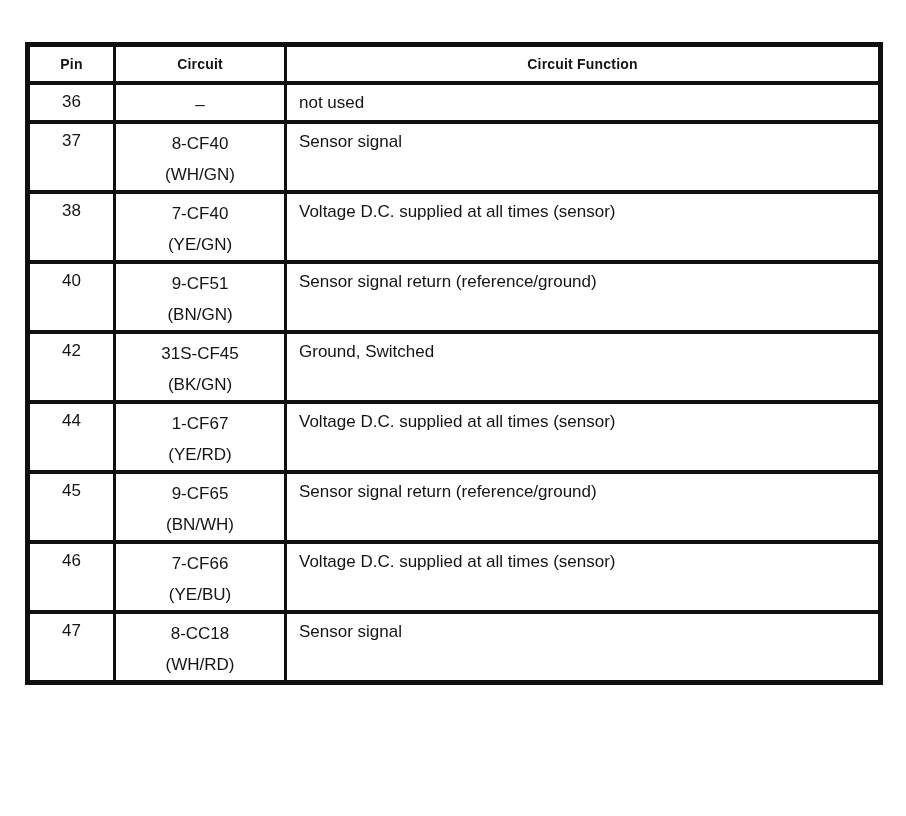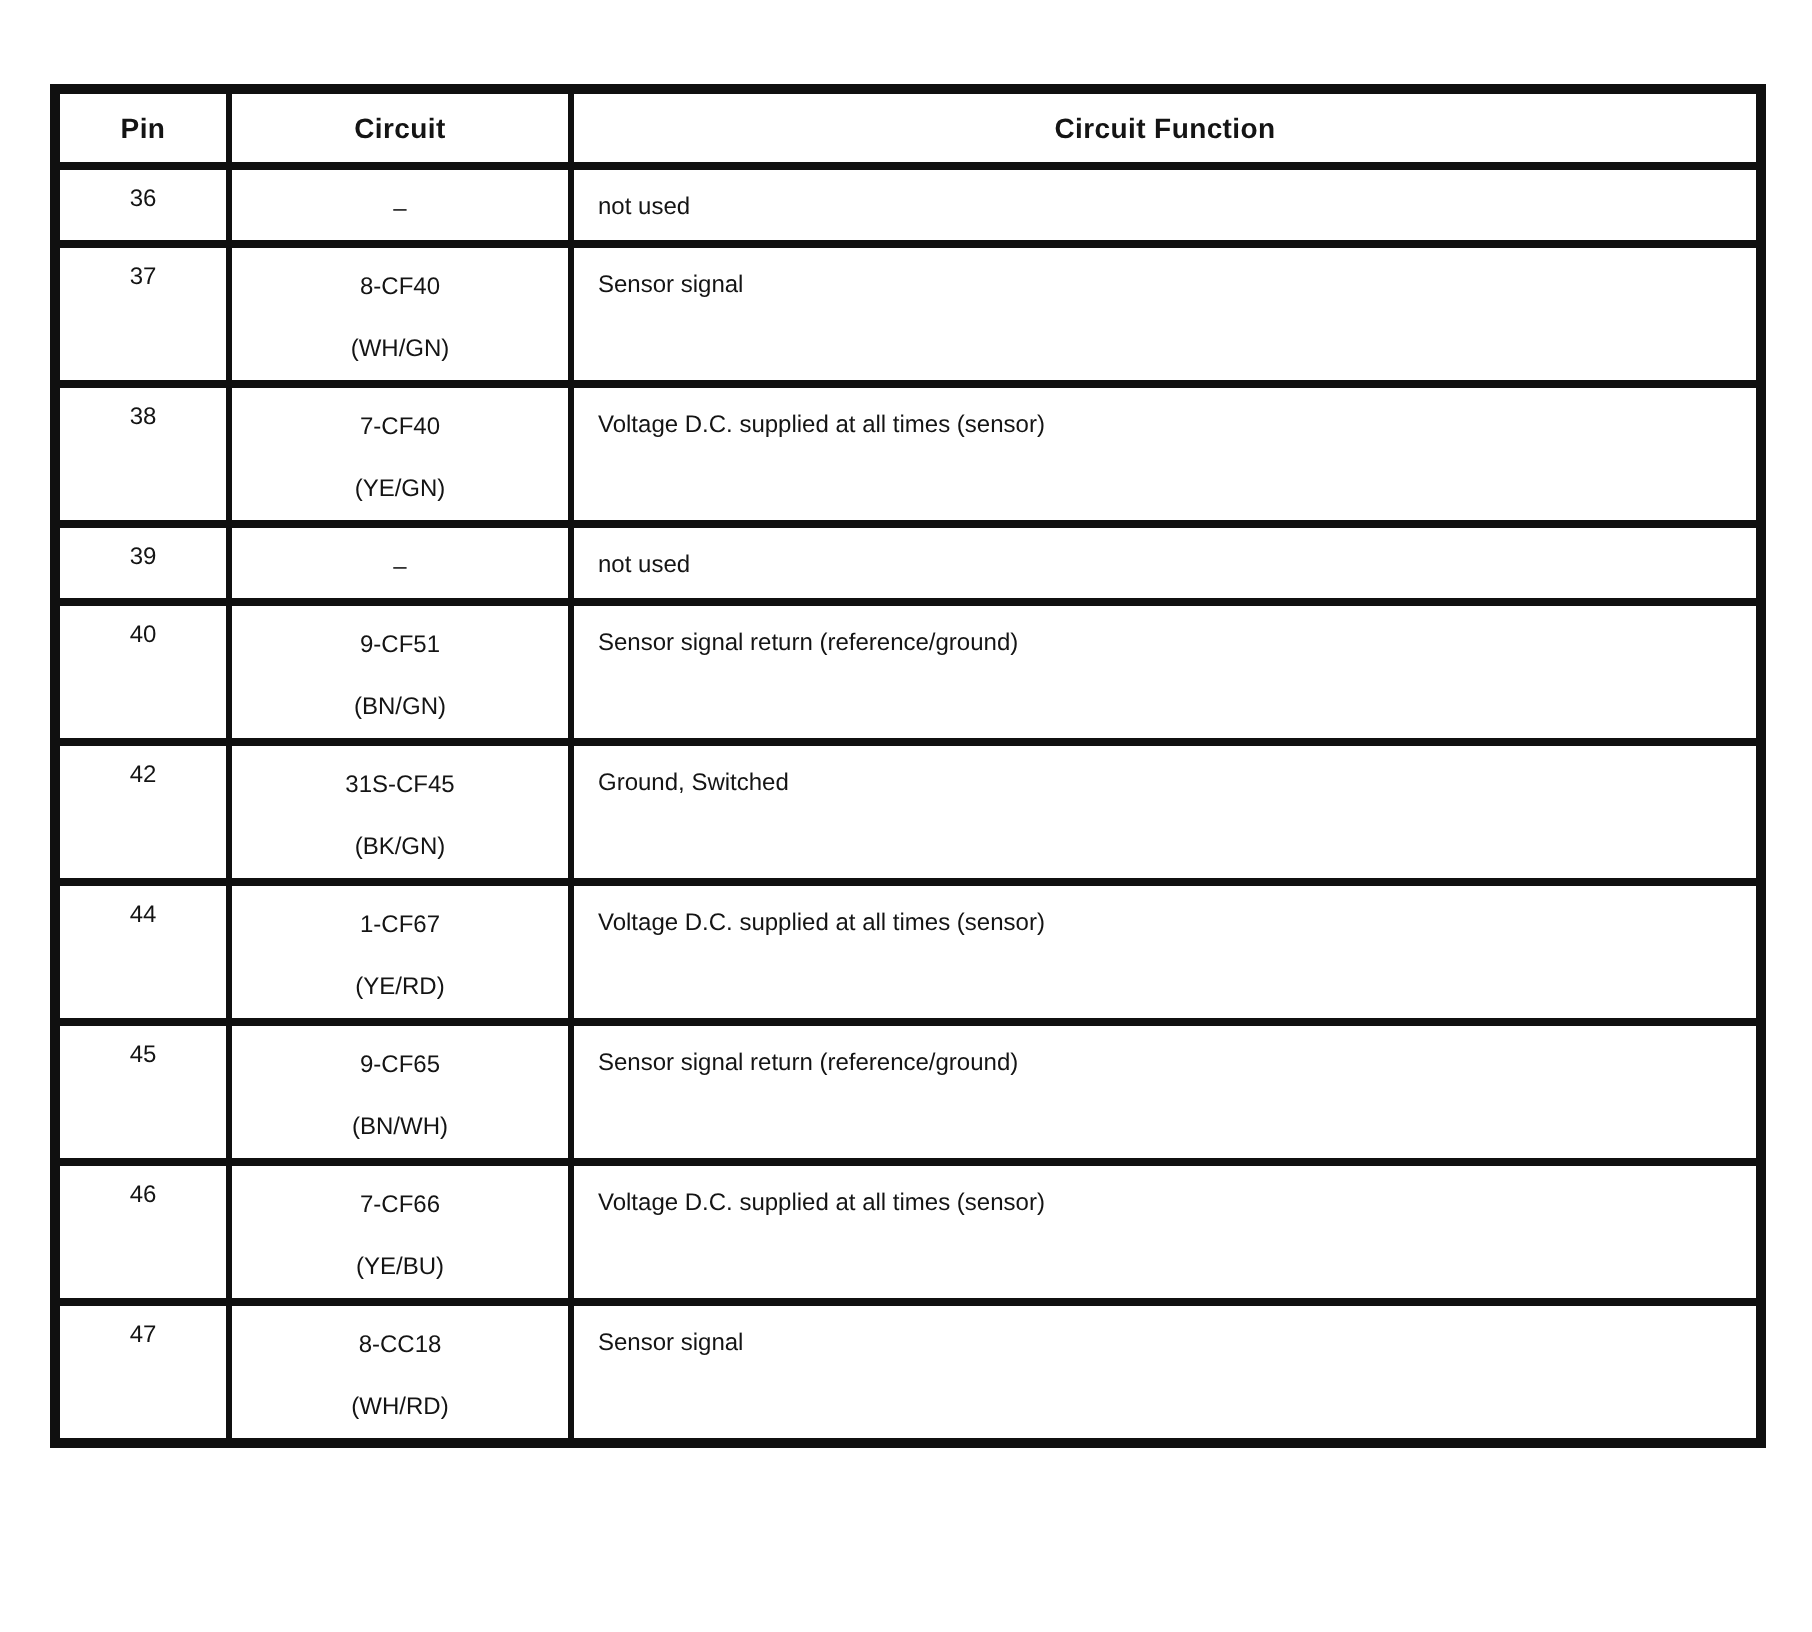--- a/index.html
+++ b/index.html
@@ -46,21 +46,21 @@
 
   th {
     font-size: 14px;
     font-weight: bold;
     text-align: center;
     vertical-align: middle;
     padding: 0;
     letter-spacing: 0.2px;
   }
   td {
-    font-size: 12px;
+    font-size: 17px;
     vertical-align: top;
     padding: 0;
   }
   td.cell-pin {
     text-align: center;
     padding-top: 7px;
   }
   td.cell-circuit {
     text-align: center;
     padding-top: 4px;
@@ -107,28 +107,20 @@
         <td class="cell-function">Sensor signal</td>
       </tr>
       <tr class="row-tall">
         <td class="cell-pin">38</td>
         <td class="cell-circuit">
           <div>7-CF40</div>
           <div>(YE/GN)</div>
         </td>
         <td class="cell-function">Voltage D.C. supplied at all times (sensor)</td>
       </tr>
-      <tr class="row-short">
-        <td class="cell-pin">39</td>
-        <td class="cell-circuit">
-          <div>–</div>
-          <div></div>
-        </td>
-        <td class="cell-function">not used</td>
-      </tr>
       <tr class="row-tall">
         <td class="cell-pin">40</td>
         <td class="cell-circuit">
           <div>9-CF51</div>
           <div>(BN/GN)</div>
         </td>
         <td class="cell-function">Sensor signal return (reference/ground)</td>
       </tr>
       <tr class="row-tall">
         <td class="cell-pin">42</td>

